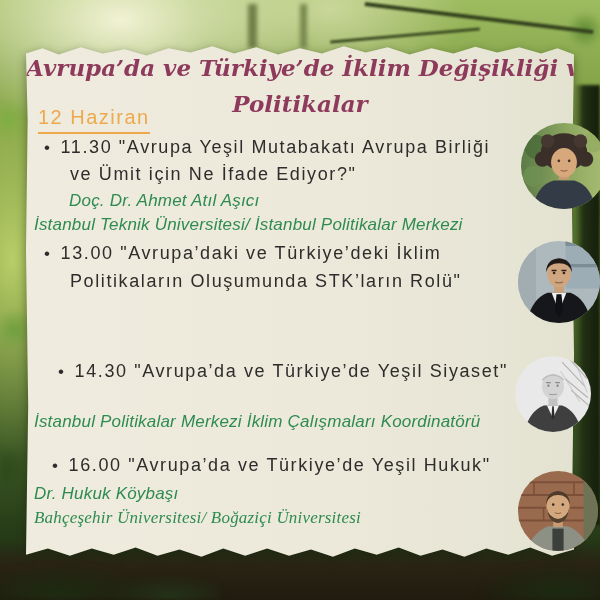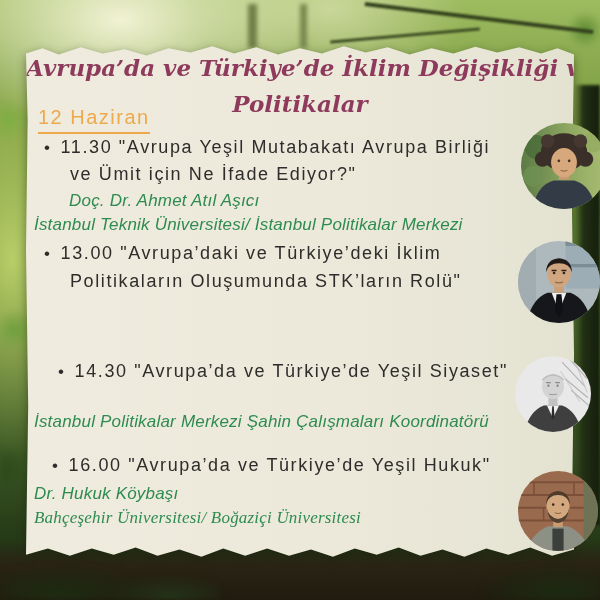--- a/index.html
+++ b/index.html
@@ -116,21 +116,21 @@
 
       <div class="session s1a"><span class="bullet">•</span><span>11.30 "Avrupa Yeşil Mutabakatı Avrupa Birliği</span></div>
       <div class="session s1b">ve Ümit için Ne İfade Ediyor?"</div>
       <div class="speaker n1">Doç. Dr. Ahmet Atıl Aşıcı</div>
       <div class="speaker a1">İstanbul Teknik Üniversitesi/ İstanbul Politikalar Merkezi</div>
 
       <div class="session s2a"><span class="bullet">•</span><span>13.00 "Avrupa’daki ve Türkiye’deki İklim</span></div>
       <div class="session s2b">Politikaların Oluşumunda STK’ların Rolü"</div>
 
       <div class="session s3a"><span class="bullet">•</span><span>14.30 "Avrupa’da ve Türkiye’de Yeşil Siyaset"</span></div>
-      <div class="speaker a3">İstanbul Politikalar Merkezi Şahin Çalışmaları Koordinatörü</div>
+      <div class="speaker a3">İstanbul Politikalar Merkezi İklim Çalışmaları Koordinatörü</div>
 
       <div class="session s4a"><span class="bullet">•</span><span>16.00 "Avrupa’da ve Türkiye’de Yeşil Hukuk"</span></div>
       <div class="speaker n4">Dr. Hukuk Köybaşı</div>
       <div class="speaker a4">Bahçeşehir Üniversitesi/ Boğaziçi Üniversitesi</div>
 
     </div>
   </div>
 
   <div class="photo p1">
     <svg viewBox="0 0 100 100">

